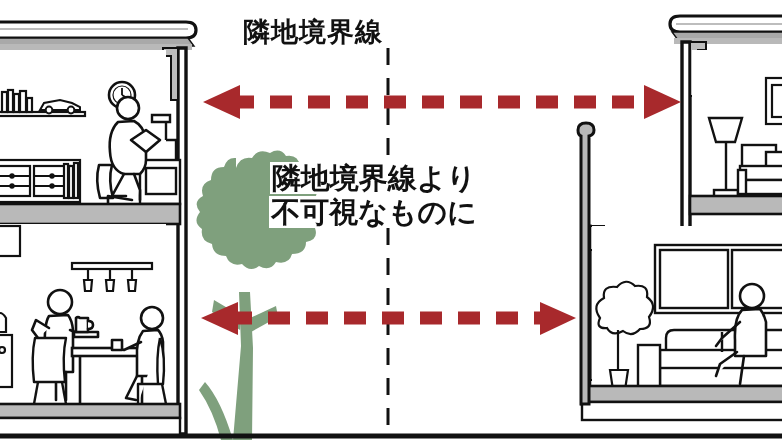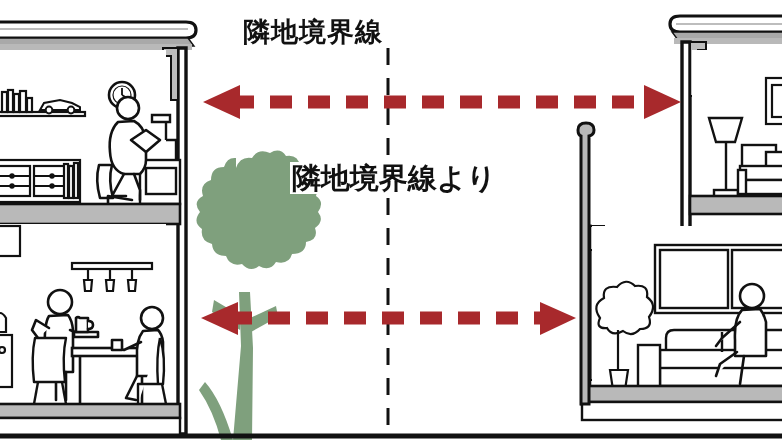--- a/index.html
+++ b/index.html
@@ -1,21 +1,21 @@
 <!DOCTYPE html>
 <html><head>
 <meta charset="utf-8">
 <style>
   html,body{margin:0;padding:0;background:#fff;}
   body{font-family:"Liberation Sans","DejaVu Sans",sans-serif;}
   #stage{position:relative;width:782px;height:446px;background:#ffffff;overflow:hidden;}
   #scene{position:absolute;left:0;top:0;width:782px;height:446px;}
   .ttl{position:absolute;color:#111111;font-weight:bold;white-space:nowrap;}
   #boundary-label{left:0;top:14px;width:626px;text-align:center;font-size:27px;letter-spacing:1px;}
-  #callout{position:absolute;left:244px;top:162px;width:300px;text-align:center;
+  #callout{position:absolute;left:224px;top:162px;width:300px;text-align:center;
            font-size:29px;font-weight:bold;color:#111;line-height:1.16;letter-spacing:0px;}
   #callout .ln{display:block;white-space:nowrap;}
   #callout .ln span.bg{background:#ffffff;padding:0 2px;}
 </style>
 </head>
 <body>
 
 <div id="stage">
 
   <svg id="scene" viewBox="0 0 782 446">
@@ -273,15 +273,16 @@
       <path d="M 576 318 L 540 302 L 540 335 Z" fill="#a8292c"></path>
     </g>
 
     <line x1="0" y1="436" x2="782" y2="436" stroke="#111111" stroke-width="5"></line>
   </svg>
 
   <div class="ttl" id="boundary-label">隣地境界線</div>
 
   <div id="callout">
     <span class="ln"><span class="bg">隣地境界線より</span></span>
+    <span class="ln"><span class="bg">不可視なものに</span></span>
   </div>
 
 </div>
 
 </body></html>

